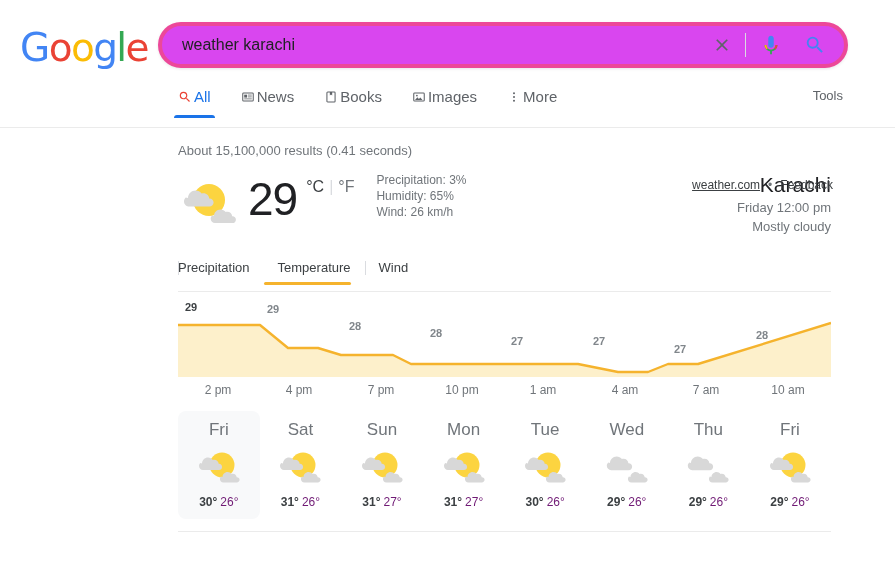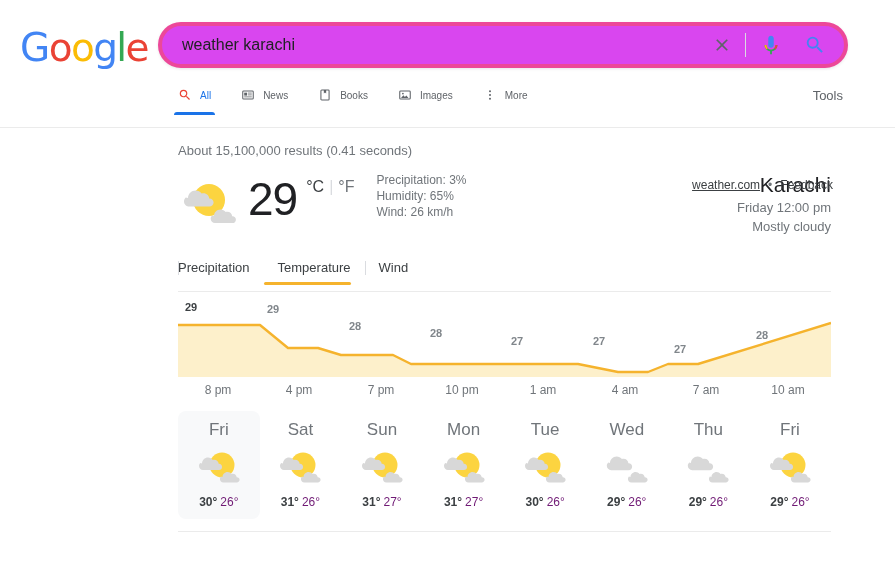--- a/index.html
+++ b/index.html
@@ -55,22 +55,22 @@
   
   .navbar {
     position: relative; height: 40px;
     border-bottom: 1px solid #ebebeb;
   }
   .nav-inner {
     position: absolute; left: 178px; top: 0; right: 0; height: 40px;
     display: flex; align-items: flex-start;
   }
   .nav-item {
-    display: flex; align-items: center; gap: 8px;
-    font-size: 10px; color: #5f6368;
+    display: flex; align-items: center; gap: 2px;
+    font-size: 15px; color: #5f6368;
     padding: 0 0 13px 0; margin-right: 30px;
     cursor: pointer; position: relative;
     white-space: nowrap;
   }
   .nav-item.active { color: #1a73e8; }
   .nav-item.active::after {
     content: ""; position: absolute;
     left: -4px; right: -4px; bottom: 0; height: 3px;
     background: #1a73e8; border-radius: 3px 3px 0 0;
   }
@@ -339,21 +339,21 @@
       <div class="pt-label" style="left: 584px; top: 37px;">28</div>
     </div>
   <div class="chart-wrap">
     <svg class="chart-svg" viewBox="0 0 653 70" preserveAspectRatio="none">
       <path id="chart-area" d="M0,18 L82,18 L110,41 L140,41 L163,48 L215,48 L233,57 L400,57 L440,65 L470,65 L490,57 L520,57 L653,16 L653,70 L0,70 Z" fill="#FDF0CB"></path>
       <path id="chart-line" fill="none" stroke-width="2.4" stroke-linejoin="round" d="M0,18 L82,18 L110,41 L140,41 L163,48 L215,48 L233,57 L400,57 L440,65 L470,65 L490,57 L520,57 L653,16" stroke="#F5B32D"></path>
     </svg>
   </div>
 
   <div class="hour-row" id="hourrow">
-      <div class="hour-label" style="left: 40px;">8 pm</div>
+      <div class="hour-label" style="left: 40px;">2 pm</div>
       <div class="hour-label" style="left: 121px;">4 pm</div>
       <div class="hour-label" style="left: 203px;">7 pm</div>
       <div class="hour-label" style="left: 284px;">10 pm</div>
       <div class="hour-label" style="left: 365px;">1 am</div>
       <div class="hour-label" style="left: 447px;">4 am</div>
       <div class="hour-label" style="left: 528px;">7 am</div>
       <div class="hour-label" style="left: 610px;">10 am</div>
     </div>
 
   <div class="days" id="daysrow">

